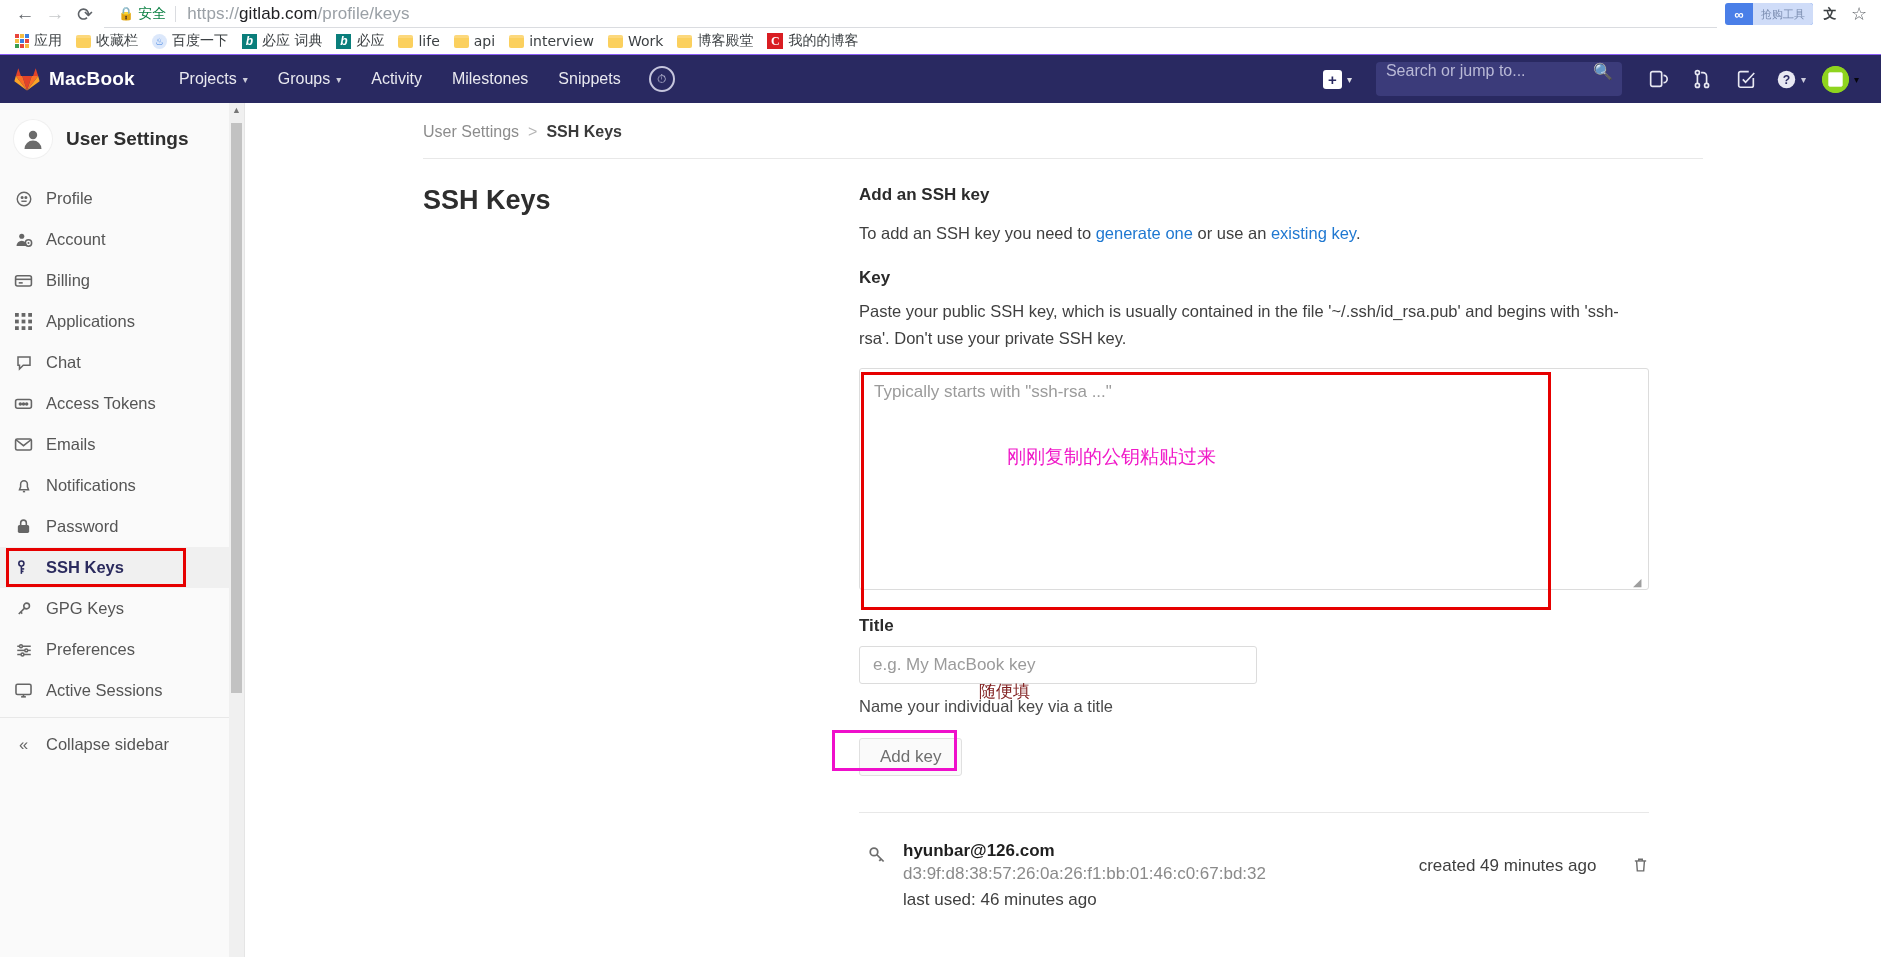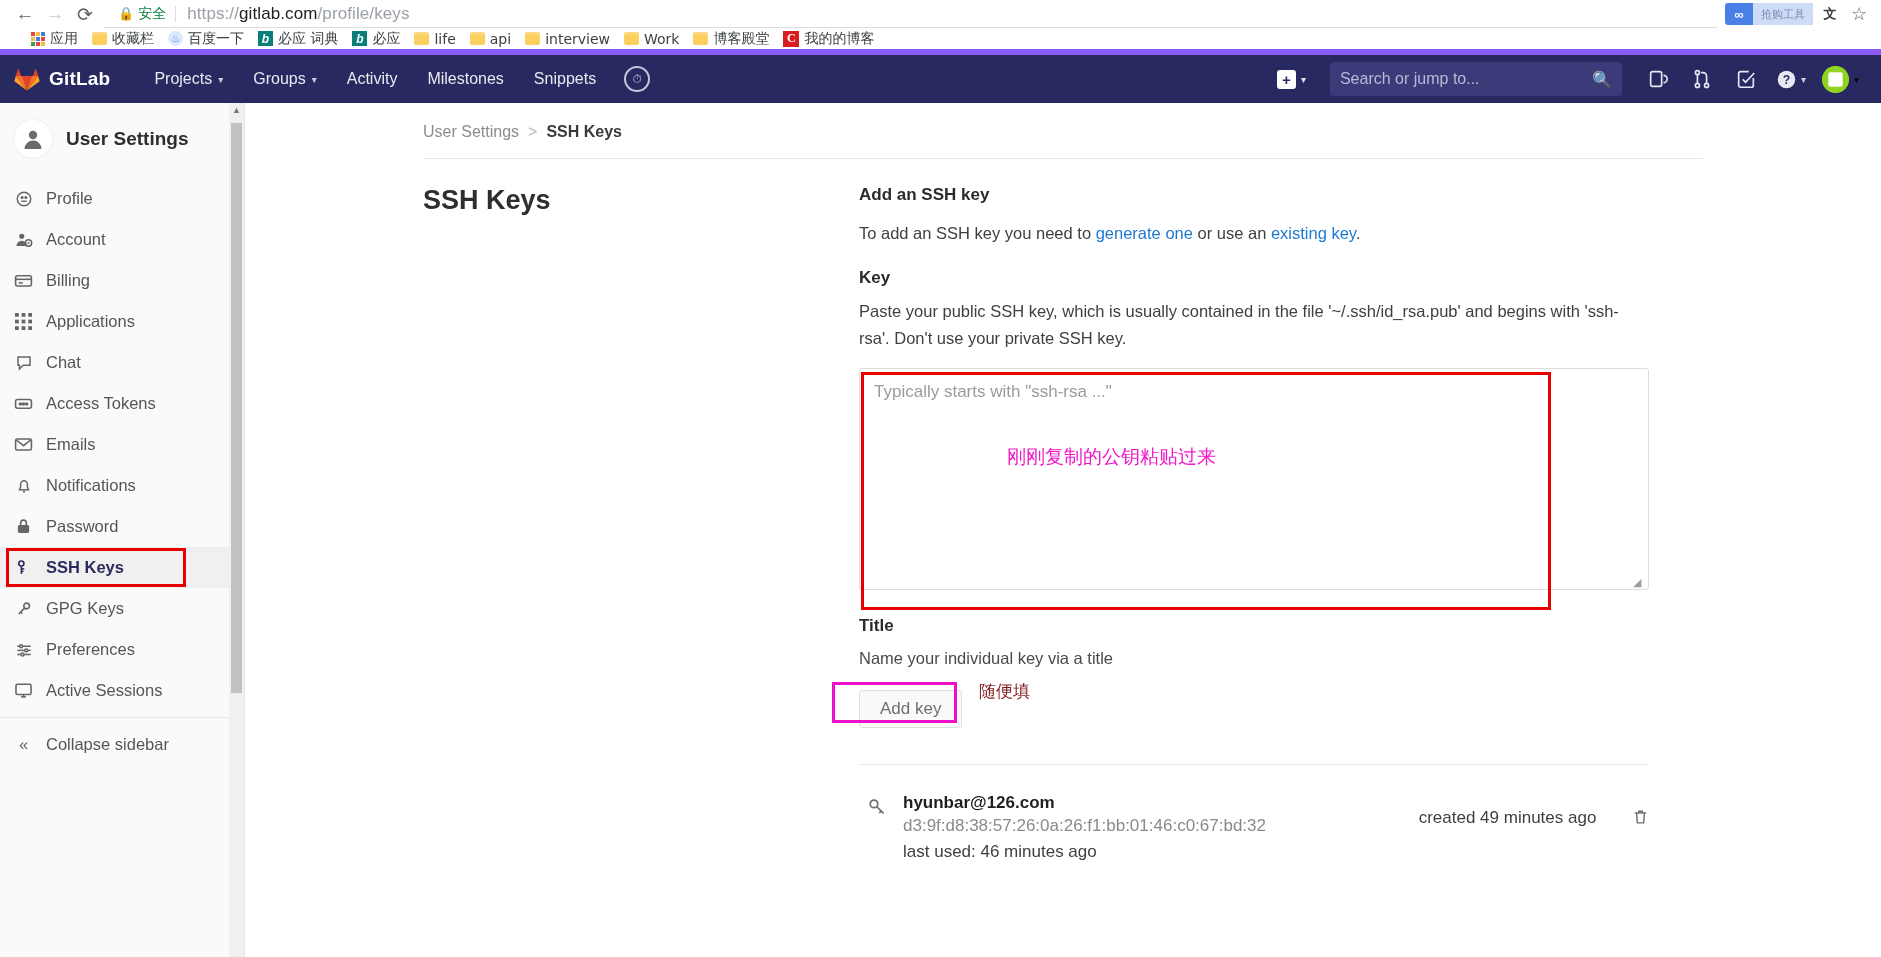--- a/index.html
+++ b/index.html
@@ -53,21 +53,21 @@
     padding: 0 8px; height: 22px; line-height: 22px; white-space: nowrap;
   }
   .translate-ico {
     width: 22px; height: 22px; display: flex; align-items: center;
     justify-content: center; font-size: 13px; color: #3c4043; font-weight: bold;
   }
   .star-ico { width: 24px; font-size: 18px; color: #5f6368; text-align: center; }
 
   .bookmarks-row {
     height: 27px; display: flex; align-items: center;
-    padding: 0 24px; border-bottom: 6px solid #8b5cf6; background: #fff;
+    padding: 0 8px; border-bottom: 1px solid #8b5cf6; background: #fff;
     overflow: hidden;
   }
   .bm {
     display: flex; align-items: center; height: 24px;
     padding: 0 7px; white-space: nowrap; flex: 0 0 auto; gap: 5px;
   }
   .bm-label { font-size: 14px; color: #3c4043; font-family: "DejaVu Sans", sans-serif; }
   .ic-apps {
     width: 14px; height: 14px;
     display: grid; grid-template-columns: repeat(3, 4px);
@@ -117,22 +117,22 @@
   .gl-right { margin-left: auto; display: flex; align-items: center; gap: 4px; }
   .gl-plus-wrap {
     display: flex; align-items: center; gap: 5px; padding: 0 8px; color: #fff;
   }
   .gl-plus {
     width: 19px; height: 19px; background: #fff; color: #292961;
     border-radius: 3px; display: flex; align-items: center;
     justify-content: center; font-size: 15px; font-weight: bold; line-height: 1;
   }
   .gl-search {
-    width: 292px; height: 34px; background: #3b3b7a; border-radius: 4px;
-    display: flex; align-items: center; padding: 0 10px; margin: 0 12px;
+    width: 246px; height: 34px; background: #3b3b7a; border-radius: 4px;
+    display: flex; align-items: flex-start; padding: 0 10px; margin: 0 12px;
   }
   .gl-search input {
     flex: 1; background: transparent; border: 0; outline: 0;
     color: #d3d3e8; font-size: 16px; font-family: inherit;
   }
   .gl-search input::placeholder { color: #b9b9d6; }
   .gl-search .mag { color: #cfcfe6; font-size: 16px; }
   .gl-icon-btn {
     width: 40px; height: 40px; display: flex; align-items: center;
     justify-content: center; color: #e8e8f2;
@@ -354,21 +354,21 @@
   <div class="gl-brand">
     <svg class="gl-logo" viewBox="0 0 36 36">
       <path fill="#e24329" d="M18 34 L24.5 14 H11.5 Z"></path>
       <path fill="#fc6d26" d="M18 34 L11.5 14 H2.5 Z"></path>
       <path fill="#fca326" d="M2.5 14 L0.5 21 18 34 Z"></path>
       <path fill="#e24329" d="M2.5 14 L6 3 9.6 14 Z"></path>
       <path fill="#fc6d26" d="M18 34 L24.5 14 H33.5 Z"></path>
       <path fill="#fca326" d="M33.5 14 L35.5 21 18 34 Z"></path>
       <path fill="#e24329" d="M33.5 14 L30 3 26.4 14 Z"></path>
     </svg>
-    <span class="gl-brand-text">GitLab</span>
+    <span class="gl-brand-text">MacBook</span>
   </div>
 
   <div class="gl-nav-items">
     <div class="gl-nav-item">
       <span>Projects</span>
       <span class="caret">▾</span>
     </div>
     <div class="gl-nav-item">
       <span>Groups</span>
       <span class="caret">▾</span>
@@ -643,20 +643,21 @@
 
         <div class="ta-wrap">
           <textarea class="key-textarea" placeholder="Typically starts with &quot;ssh-rsa ...&quot;" style=""></textarea>
           <span class="ta-resize">◢</span>
           <span class="annot-red-box"></span>
           <span class="annot-pink-text">刚刚复制的公钥粘贴过来</span>
         </div>
 
         <div class="field-label">Title</div>
         <div class="title-wrap">
+          <input class="title-input" type="text" placeholder="e.g. My MacBook key" style="">
           <span class="annot-pink-title">随便填</span>
         </div>
         <div class="helper-text">Name your individual key via a title</div>
 
         <div class="addkey-wrap">
           <button class="addkey-btn">Add key</button>
           <span class="annot-pink-btn"></span>
         </div>
 
         <div class="list-rule"></div>

